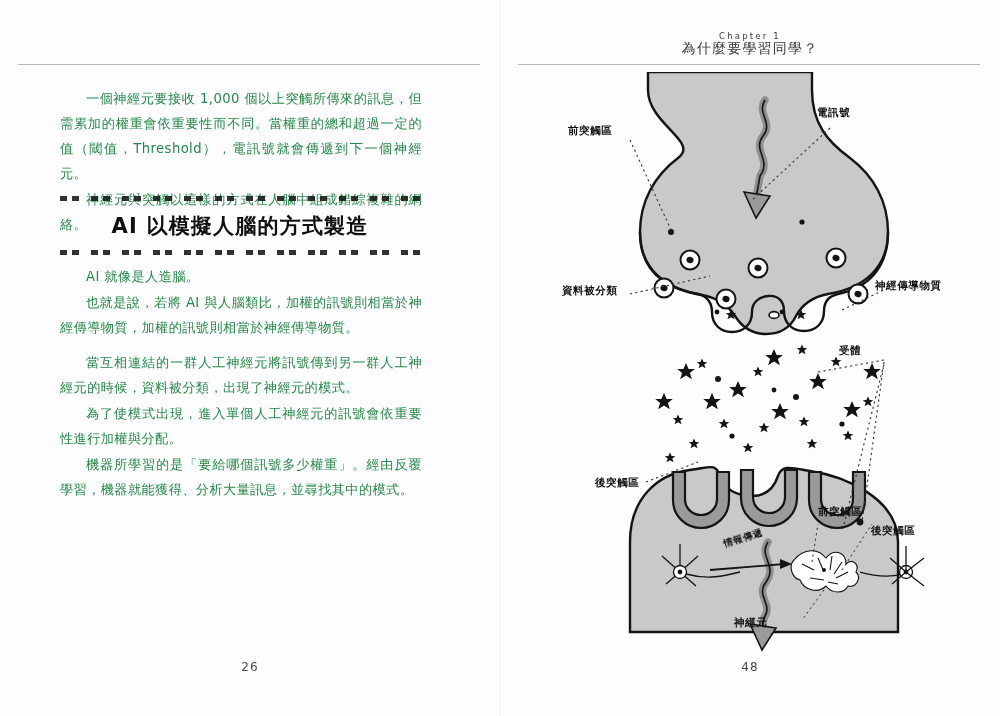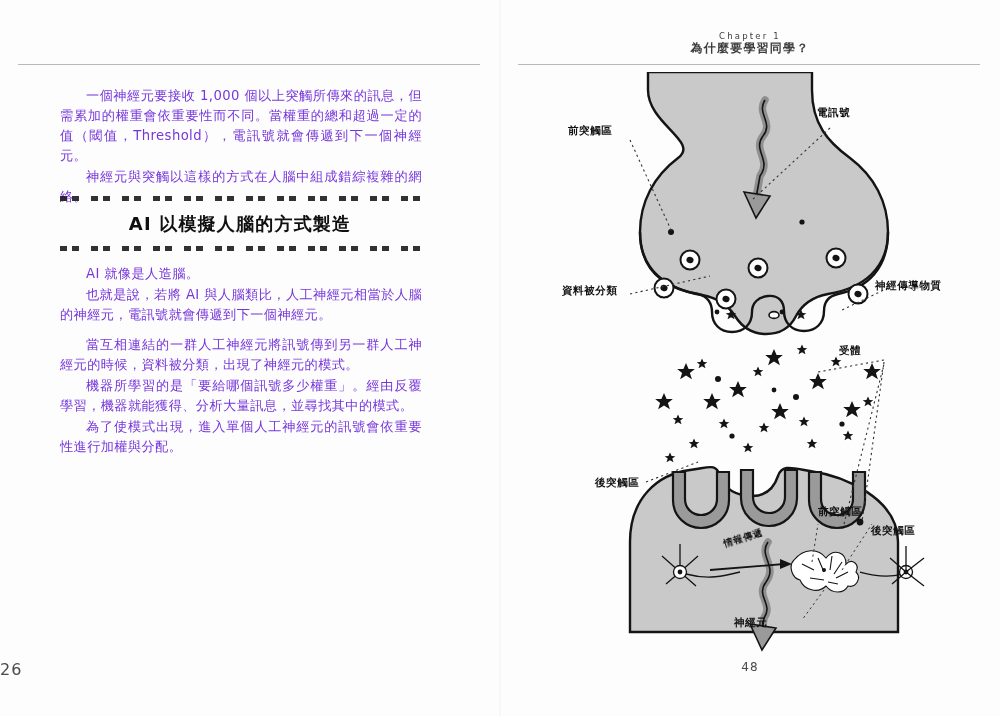--- a/index.html
+++ b/index.html
@@ -18,63 +18,63 @@
 
   
   .left-page{position:absolute;left:0;top:0;width:500px;height:716px;}
   .rule-top-left{
     position:absolute;left:18px;top:64px;width:462px;height:1px;background:#b9b9b9;
   }
   .body-col{
     position:absolute;left:60px;top:86px;width:362px;
   }
   .para{
-    font-size:13.2px;line-height:20px;letter-spacing:0.4px;
+    font-size:13.2px;line-height:25px;letter-spacing:0.4px;
     text-align:justify;text-justify:inter-ideograph;
-    color:#6d28d9;margin:0 0 1px 0;
+    color:#15803d;margin:0 0 1px 0;
     text-indent:26px;
     filter:blur(0.22px);
     opacity:.93;
   }
   .para-gap{height:9px;}
 
   
   .heading-block{
     position:absolute;left:60px;top:196px;width:360px;
   }
   .dotrule{
     height:5px;width:100%;
     background-image:repeating-linear-gradient(to right,#1b1b1b 0 7px,transparent 7px 12px,#1b1b1b 12px 19px,transparent 19px 31px);
     opacity:.9;
   }
   .heading-text{
-    text-align:center;font-size:18px;font-weight:bold;letter-spacing:1.2px;
+    text-align:center;font-size:21px;font-weight:bold;letter-spacing:1.2px;
     padding:11px 0 10px 0;color:#101010;
     filter:blur(0.15px);
   }
 
   .folio-left{
-    position:absolute;left:0;top:660px;width:500px;text-align:left;
-    font-size:16px;color:#4a4a4a;letter-spacing:1px;filter:blur(0.3px);
+    position:absolute;left:0;top:660px;width:500px;text-align:center;
+    font-size:12px;color:#4a4a4a;letter-spacing:1px;filter:blur(0.3px);
   }
 
   
   .right-page{position:absolute;left:500px;top:0;width:500px;height:716px;}
   .rule-top-right{
     position:absolute;left:18px;top:64px;width:462px;height:1px;background:#b9b9b9;
   }
   .runhead{
     position:absolute;left:0;top:30px;width:500px;text-align:center;
     filter:blur(0.25px);
   }
   .runhead .ch{
     font-size:8.5px;letter-spacing:2.2px;color:#3d3d3d;display:block;line-height:12px;
   }
   .runhead .sub{
-    font-size:12px;letter-spacing:1.2px;color:#3d3d3d;display:block;line-height:12px;font-weight:bold;
+    font-size:14px;letter-spacing:1.2px;color:#3d3d3d;display:block;line-height:12px;
   }
   .folio-right{
     position:absolute;left:0;top:660px;width:500px;text-align:center;
     font-size:12px;color:#4a4a4a;letter-spacing:1px;filter:blur(0.3px);
   }
 
   .figure{position:absolute;left:12px;top:72px;width:500px;height:580px;}
   .figure svg{display:block;}
 
   .lbl{
@@ -100,25 +100,25 @@
     </div>
 
     <div class="heading-block">
       <div class="dotrule"></div>
       <div class="heading-text">AI 以模擬人腦的方式製造</div>
       <div class="dotrule"></div>
     </div>
 
     <div class="body-col" style="top:264px;">
       <p class="para">AI 就像是人造腦。</p>
-      <p class="para">也就是說，若將 AI 與人腦類比，人工神經元相當於人腦的神經元，電訊號就會傳遞到下一個神經元。</p>
+      <p class="para">也就是說，若將 AI 與人腦類比，加權的訊號則相當於神經傳導物質，加權的訊號則相當於神經傳導物質。</p>
       <div class="para-gap"></div>
       <p class="para">當互相連結的一群人工神經元將訊號傳到另一群人工神經元的時候，資料被分類，出現了神經元的模式。</p>
+      <p class="para">為了使模式出現，進入單個人工神經元的訊號會依重要性進行加權與分配。</p>
       <p class="para">機器所學習的是「要給哪個訊號多少權重」。經由反覆學習，機器就能獲得、分析大量訊息，並尋找其中的模式。</p>
-      <p class="para">為了使模式出現，進入單個人工神經元的訊號會依重要性進行加權與分配。</p>
     </div>
 
     <div class="folio-left">26</div>
   </div>
 
   <div class="right-page">
 
     <div class="runhead">
       <span class="ch">Chapter 1</span>
       <span class="sub">為什麼要學習同學？</span>

